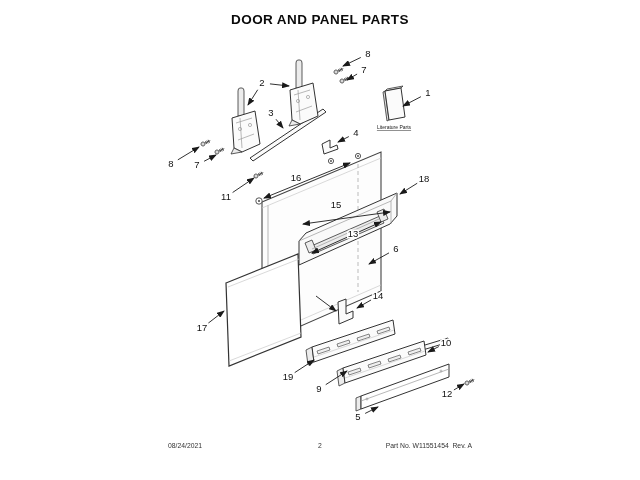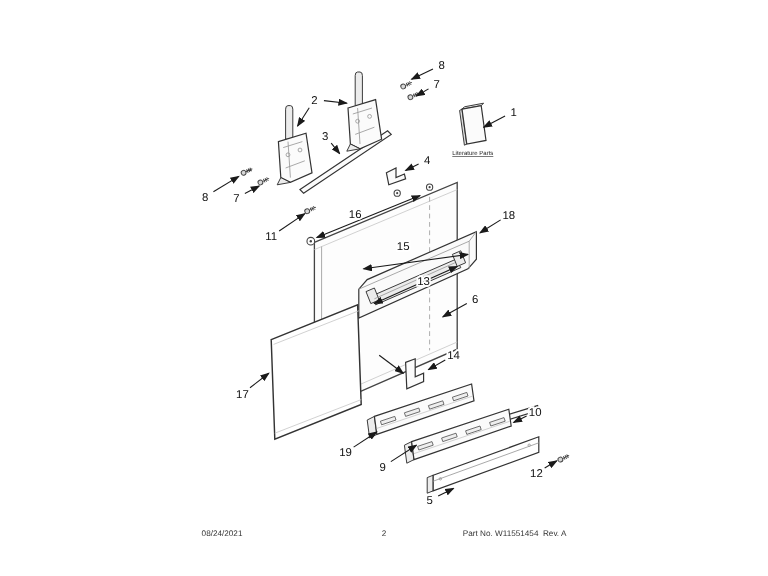--- a/index.html
+++ b/index.html
@@ -21,20 +21,21 @@
   .detail{stroke:#999;stroke-width:0.7;fill:none;}
   .detail2{stroke:#c8c8c8;stroke-width:0.7;fill:none;}
   .slot{stroke:#555;stroke-width:0.7;fill:#eee;}
   .lit{font-size:5px;text-decoration:underline;fill:#222;}
 </style>
 </head>
 <body>
 
 <div class="page">
 
+  <div class="title">DOOR AND PANEL PARTS</div>
 
   <svg id="diagram" width="640" height="480" viewBox="0 0 640 480">
     <defs>
       <marker id="arw" markerUnits="userSpaceOnUse" markerWidth="8" markerHeight="6" refX="7" refY="3" orient="auto">
           <path d="M0,0 L8,3 L0,6 Z" fill="#1a1a1a"></path>
         </marker>
       <marker id="arwS" markerUnits="userSpaceOnUse" markerWidth="8" markerHeight="6" refX="7" refY="3" orient="auto-start-reverse">
           <path d="M0,0 L8,3 L0,6 Z" fill="#1a1a1a"></path>
         </marker>
       <g id="screw-glyph">

